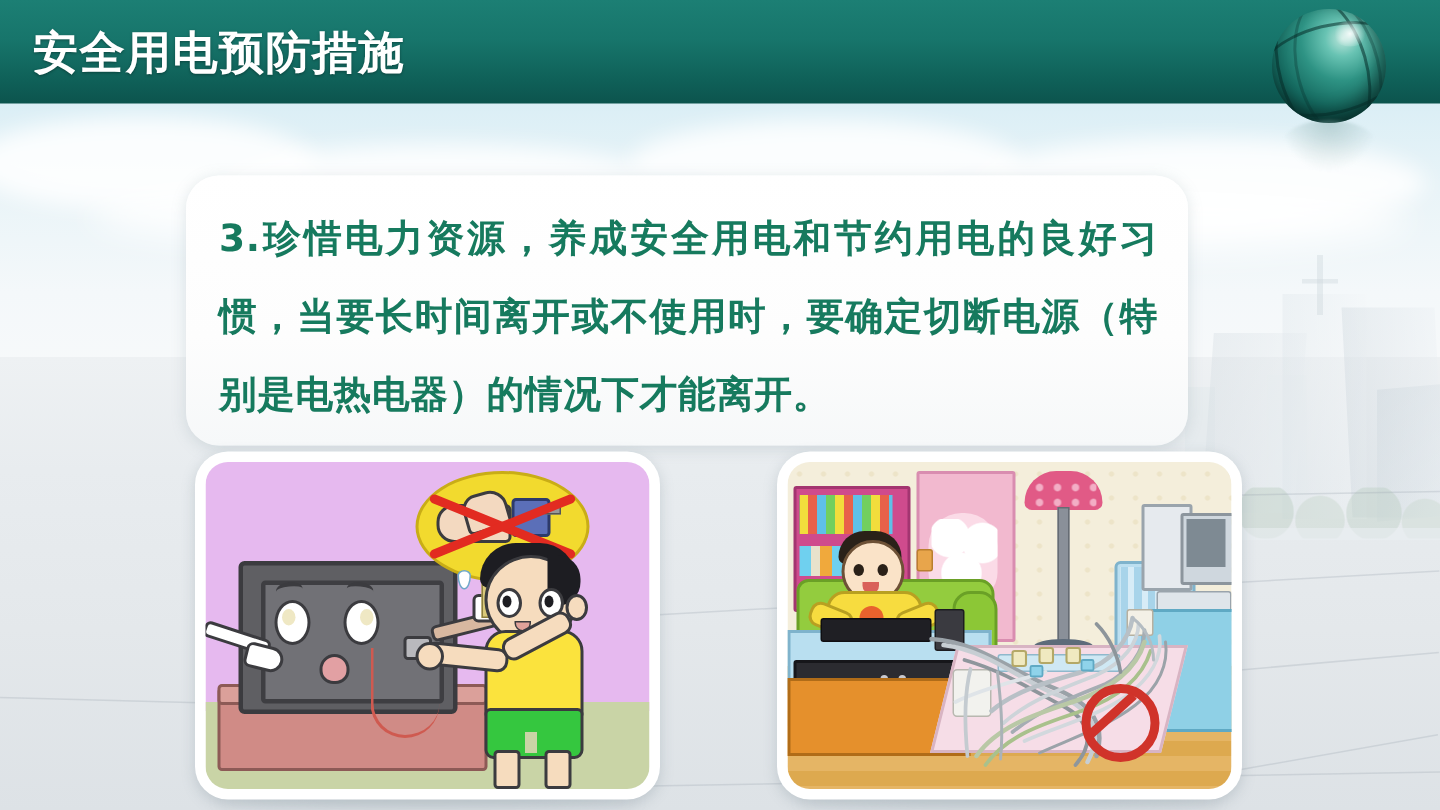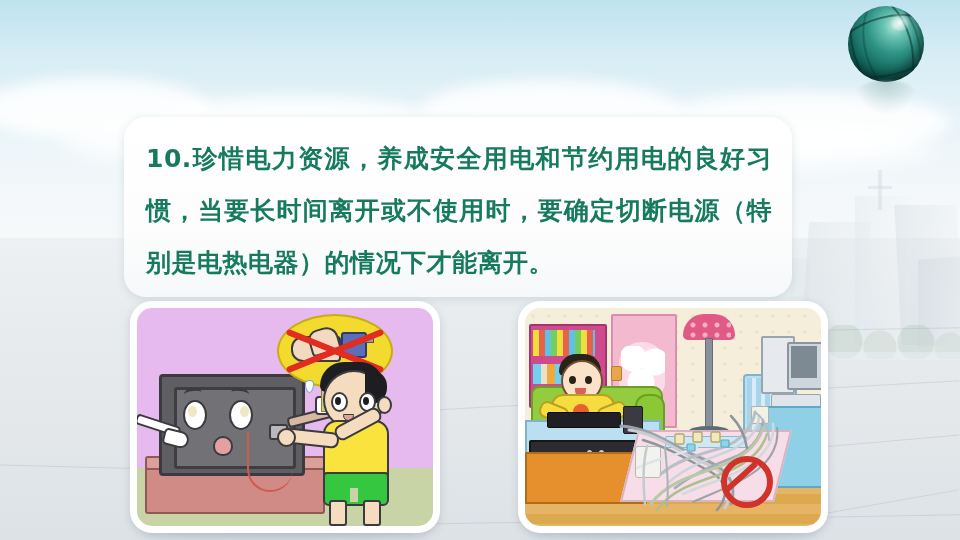--- a/index.html
+++ b/index.html
@@ -302,33 +302,36 @@
   <div class="bld spire2"></div>
   <div class="trees"></div>
   <div class="curb"></div>
   <div class="plaza-line pl6"></div>
   <div class="plaza-line pl1"></div>
   <div class="plaza-line pl2"></div>
   <div class="plaza-line pl3"></div>
   <div class="plaza-line pl4"></div>
   <div class="plaza-line pl5"></div>
 
+  <div class="header">
+    <div class="header-title">安全用电预防措施</div>
+  </div>
 
   <div class="logo-wrap">
     <div class="sphere">
       <div class="band band2"></div>
       <div class="band band1"></div>
       <div class="band band3"></div>
       <div class="hilite"></div>
     </div>
     <div class="reflection"></div>
   </div>
 
   <div class="text-panel">
-    <div class="body-text">10.珍惜电力资源，养成安全用电和节约用电的良好习惯，当要长时间离开或不使用时，要确定切断电源（特别是电热电器）的情况下才能离开。</div>
+    <div class="body-text">3.珍惜电力资源，养成安全用电和节约用电的良好习惯，当要长时间离开或不使用时，要确定切断电源（特别是电热电器）的情况下才能离开。</div>
   </div>
 
   <div class="frame-shadow fs-left"></div>
   <div class="pic-frame" id="frame-left">
     <div class="pic-inner">
       <div class="l-wall"></div>
       <div class="l-floor"></div>
 
       <div class="l-stand"></div>
       <div class="l-stand-top"></div>

